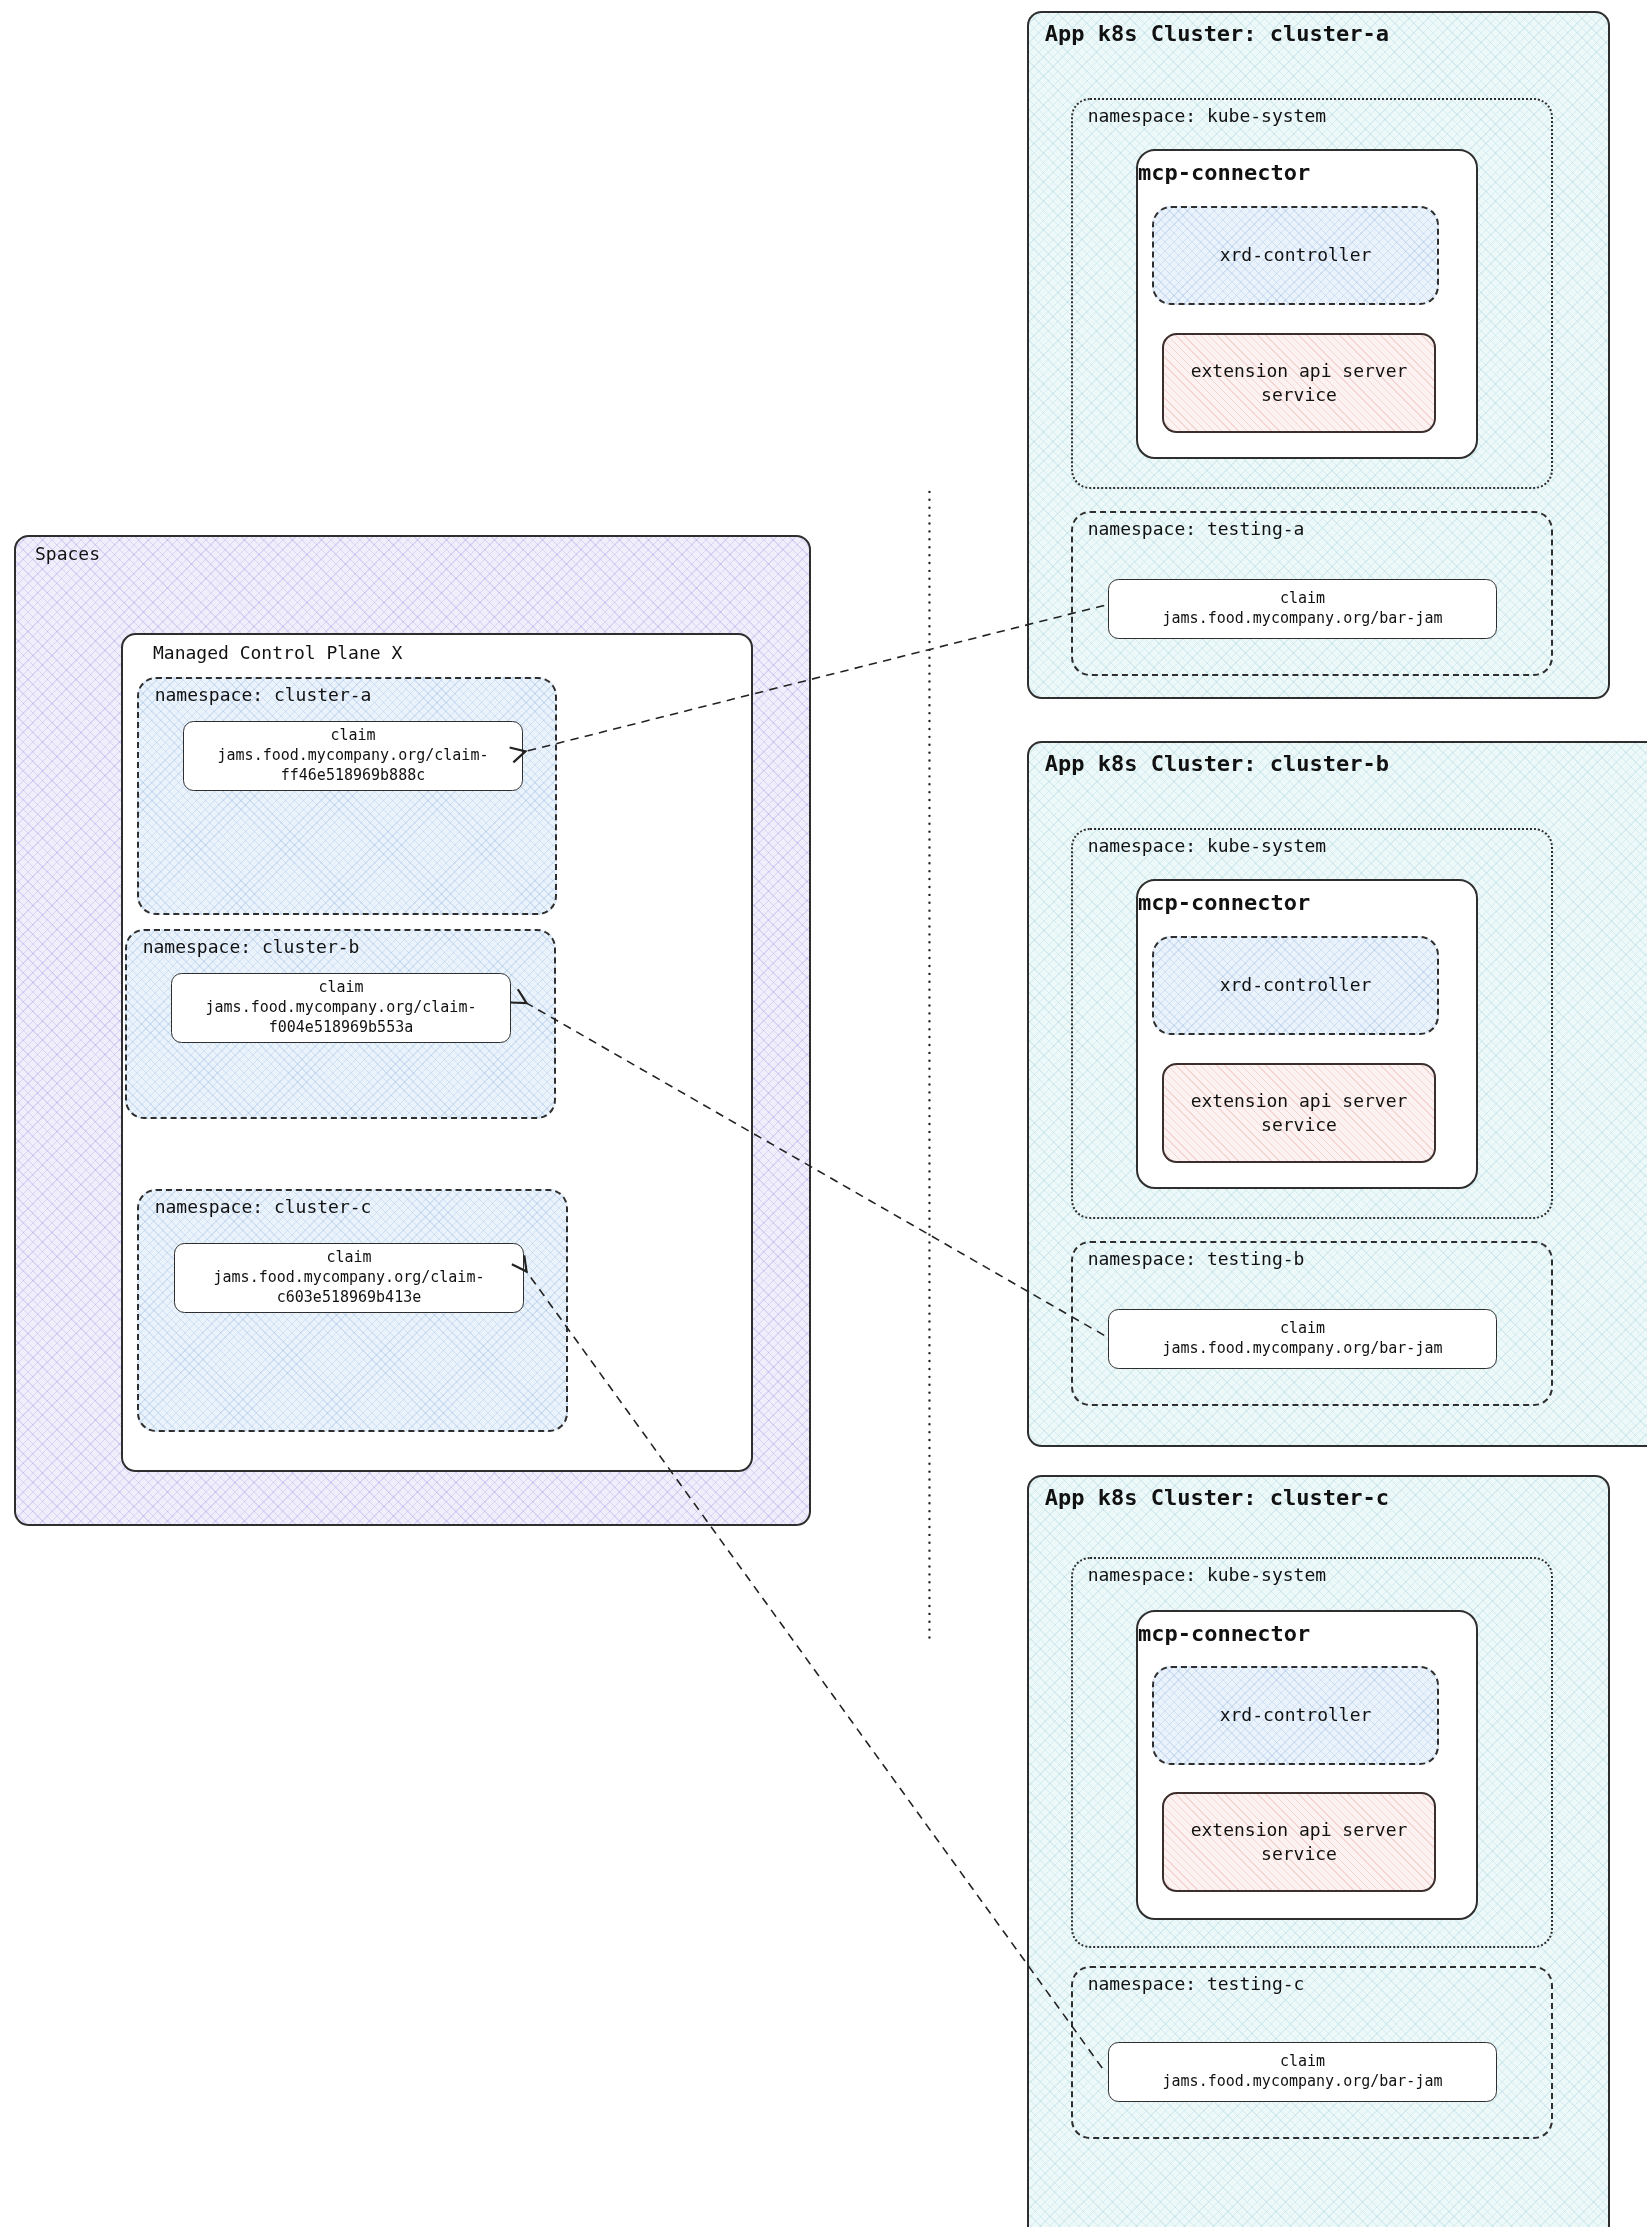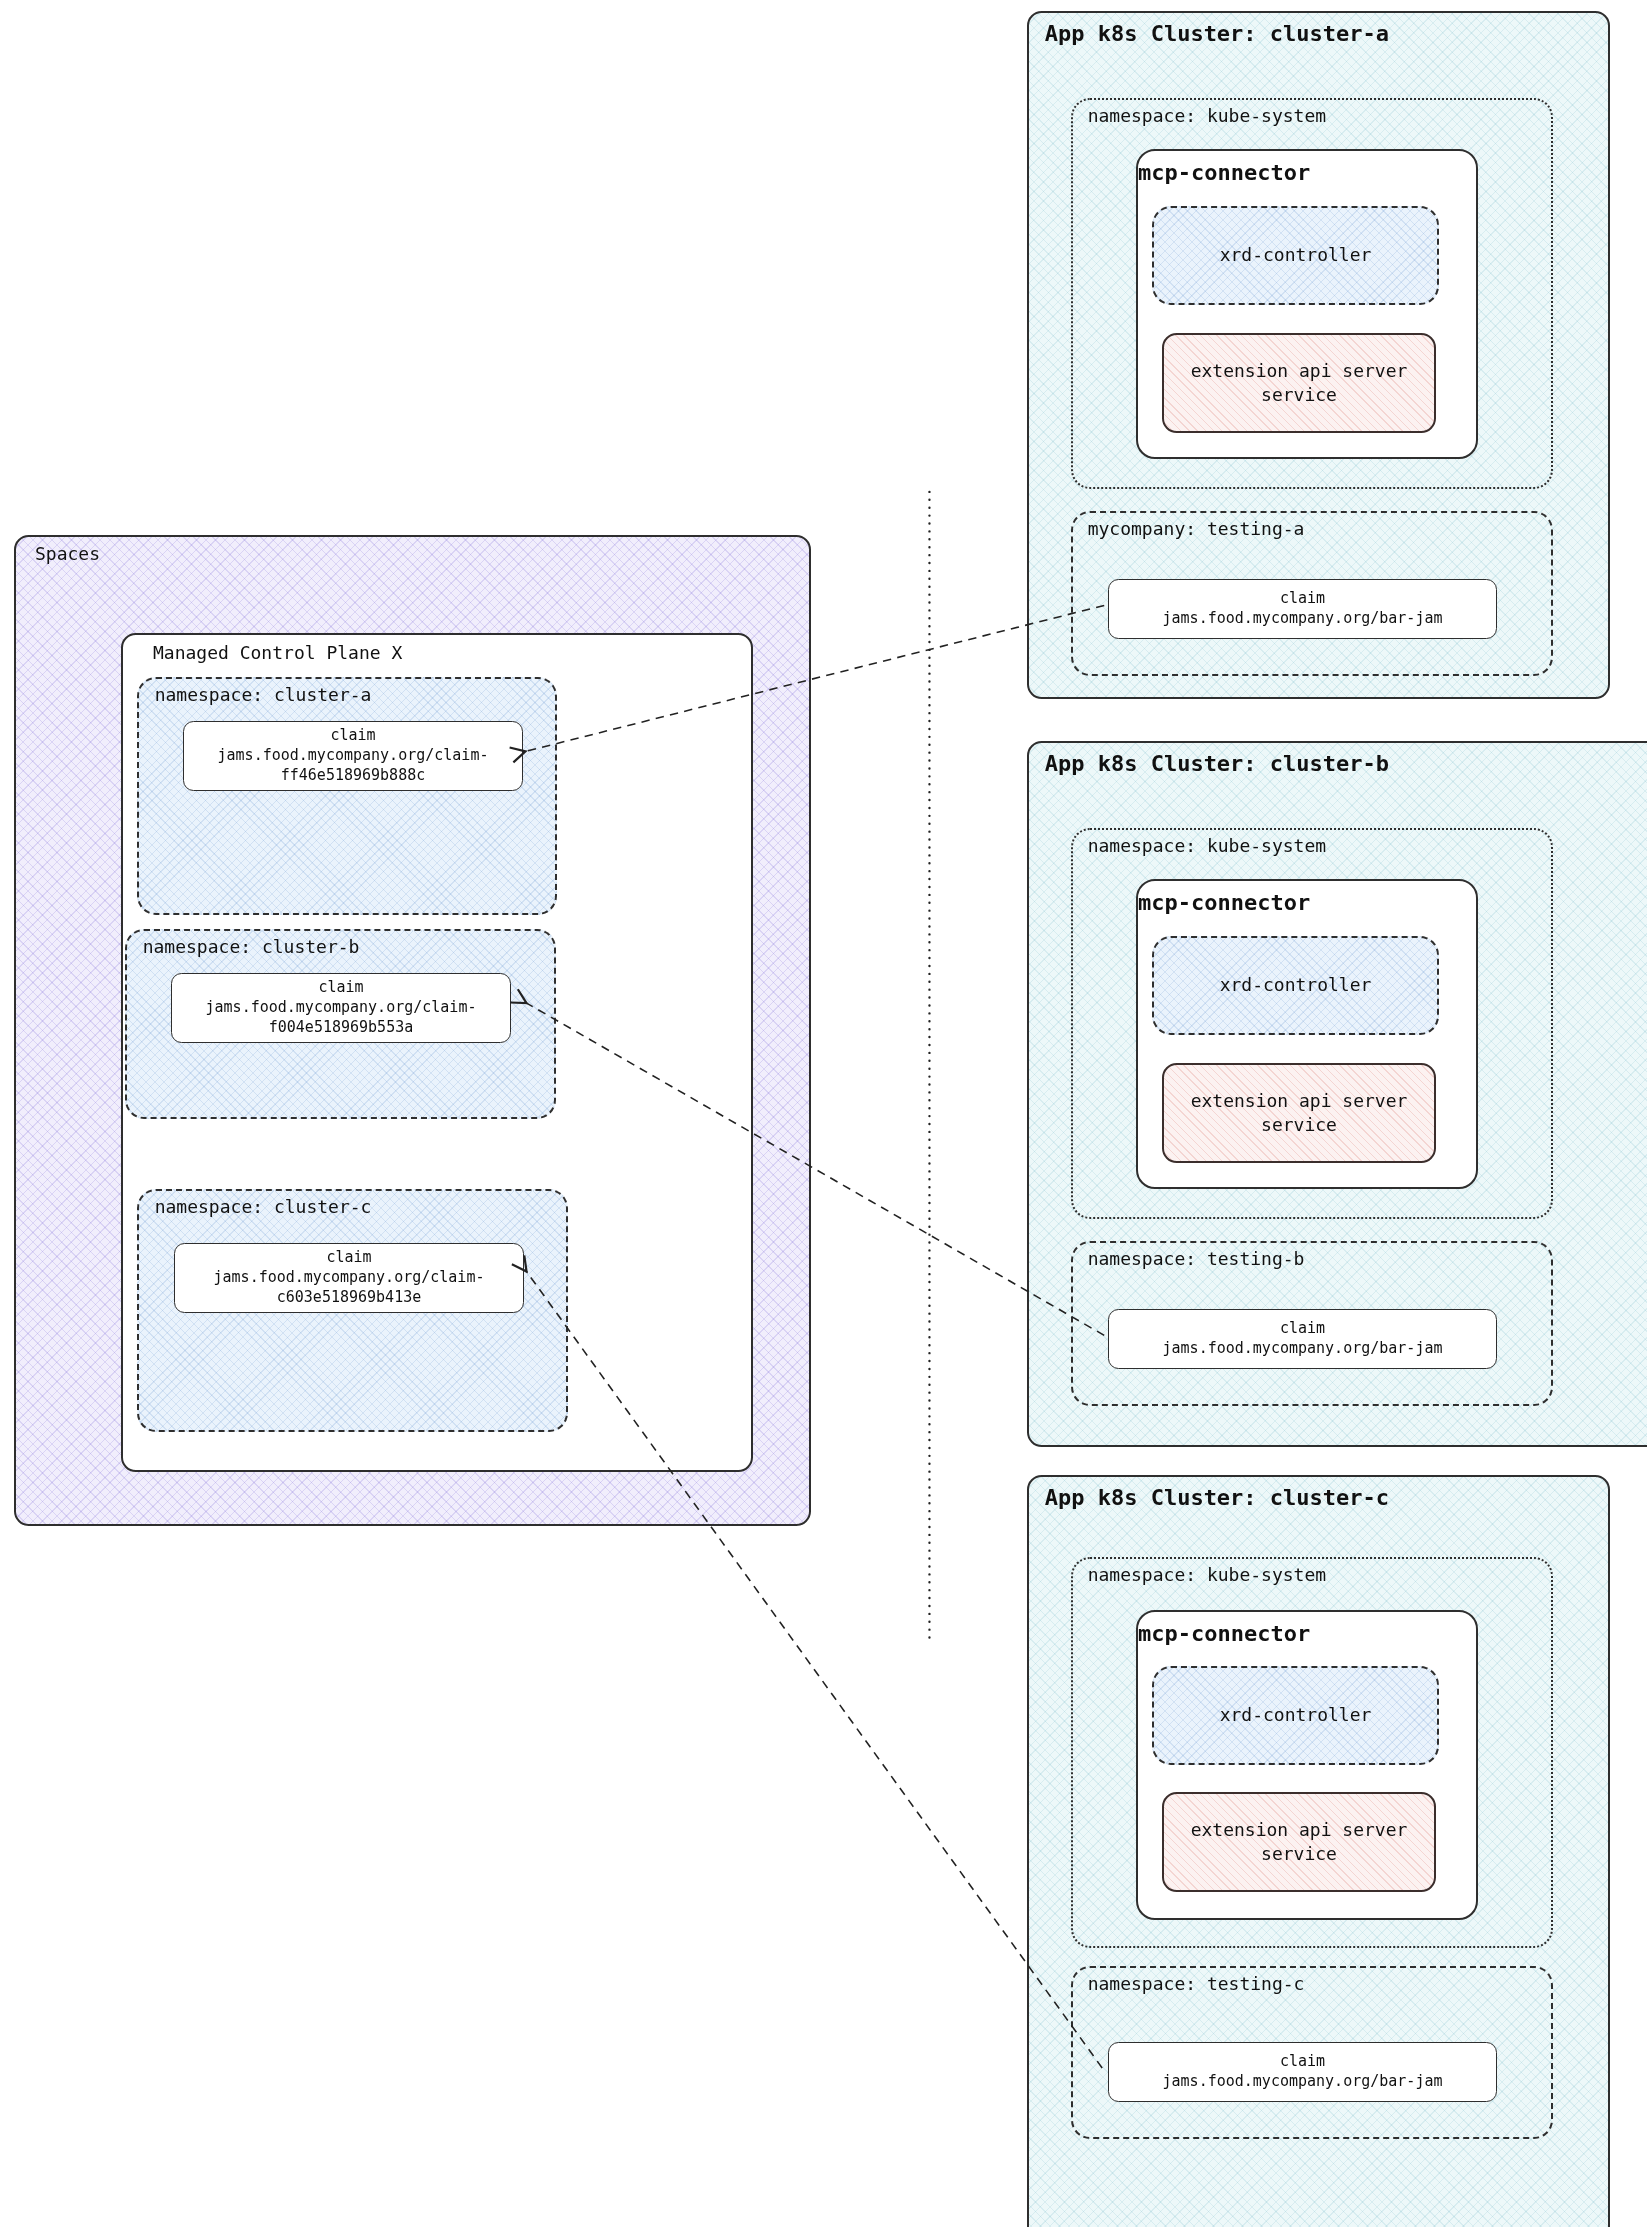--- a/index.html
+++ b/index.html
@@ -105,21 +105,21 @@
         </div>
 
         <div class="abs r28 hatch-pink ext-border centerbox" style="left:24px;top:182px;width:274px;height:100px;">
           <div>extension api server</div>
           <div>service</div>
         </div>
       </div>
     </div>
 
     <div class="abs box dashed r36" style="left:42px;top:498px;width:482px;height:165px;">
-      <div class="label" style="left:14.7px;top:5.2px;">mycompany: testing-a</div>
+      <div class="label" style="left:14.7px;top:5.2px;">namespace: testing-a</div>
       <div class="abs claim" style="left:35px;top:66px;width:389px;height:60px;">
         <div>claim</div>
         <div>jams.food.mycompany.org/bar-jam</div>
       </div>
     </div>
   </div>
 
   <div class="abs box solid r28 hatch-cyan" style="left:1027px;top:741px;width:700px;height:706px;">
     <div class="cluster-title" style="left:15.7px;top:8.4px;">App k8s Cluster: cluster-b</div>
 

